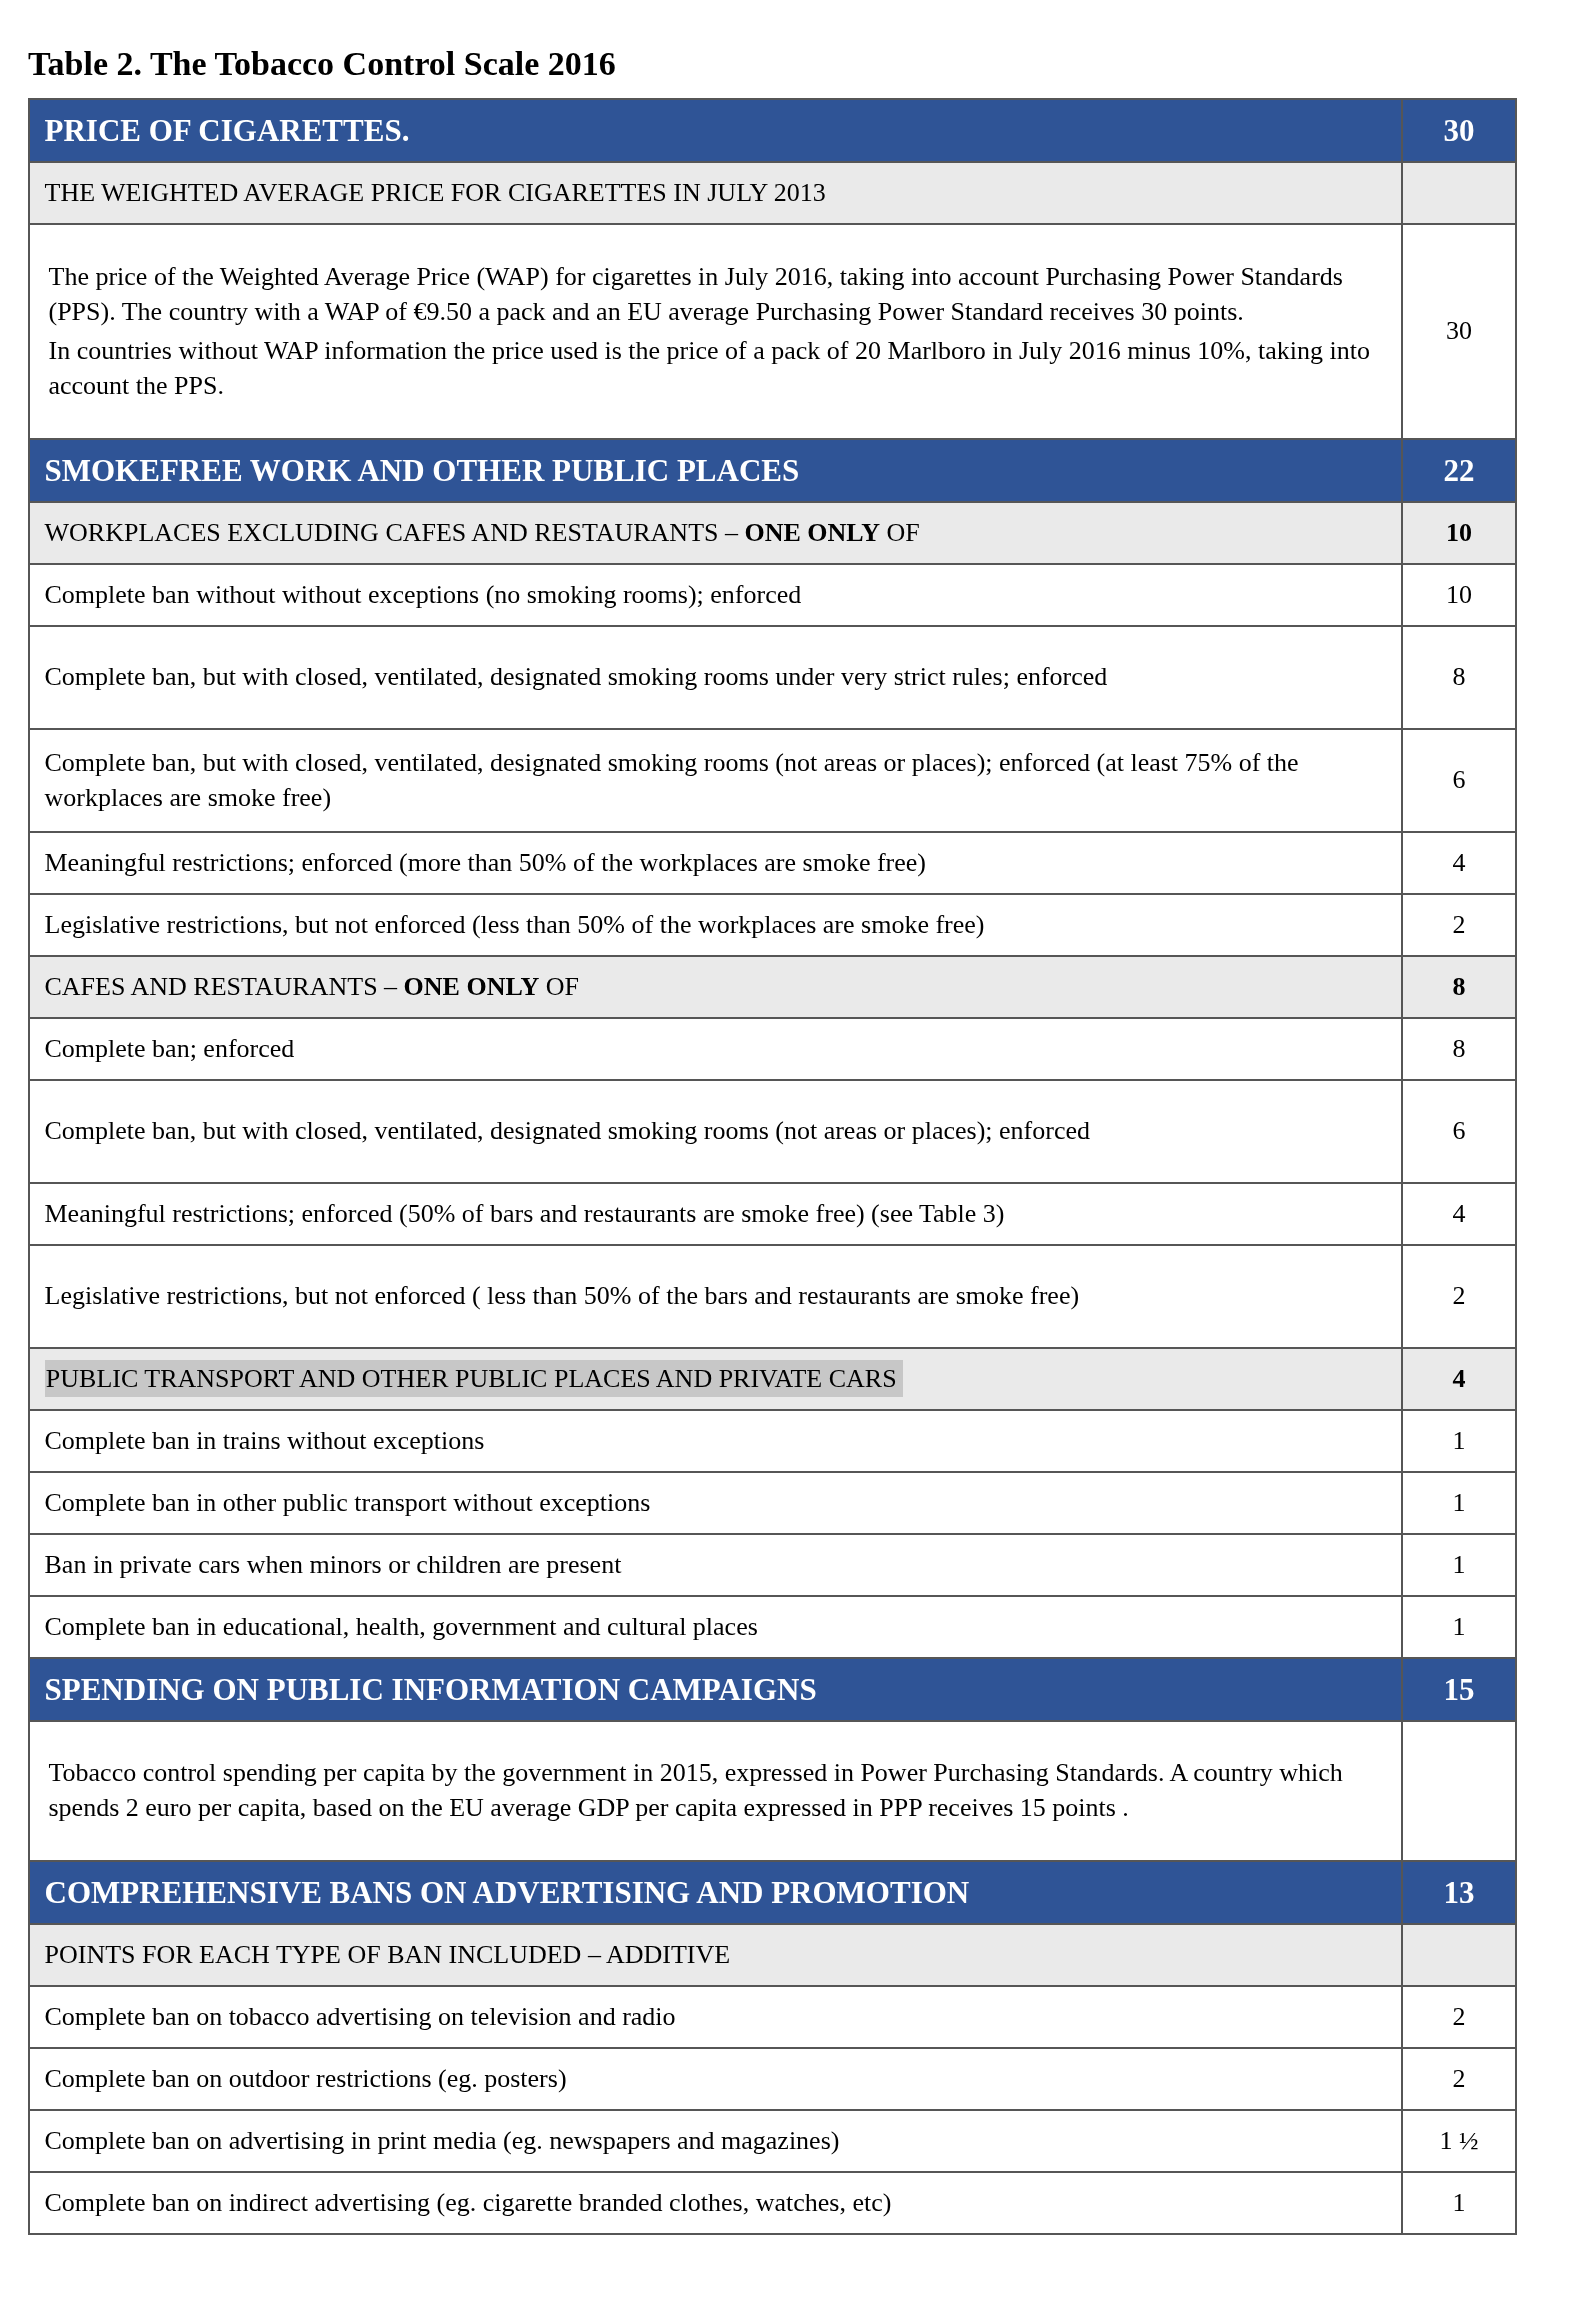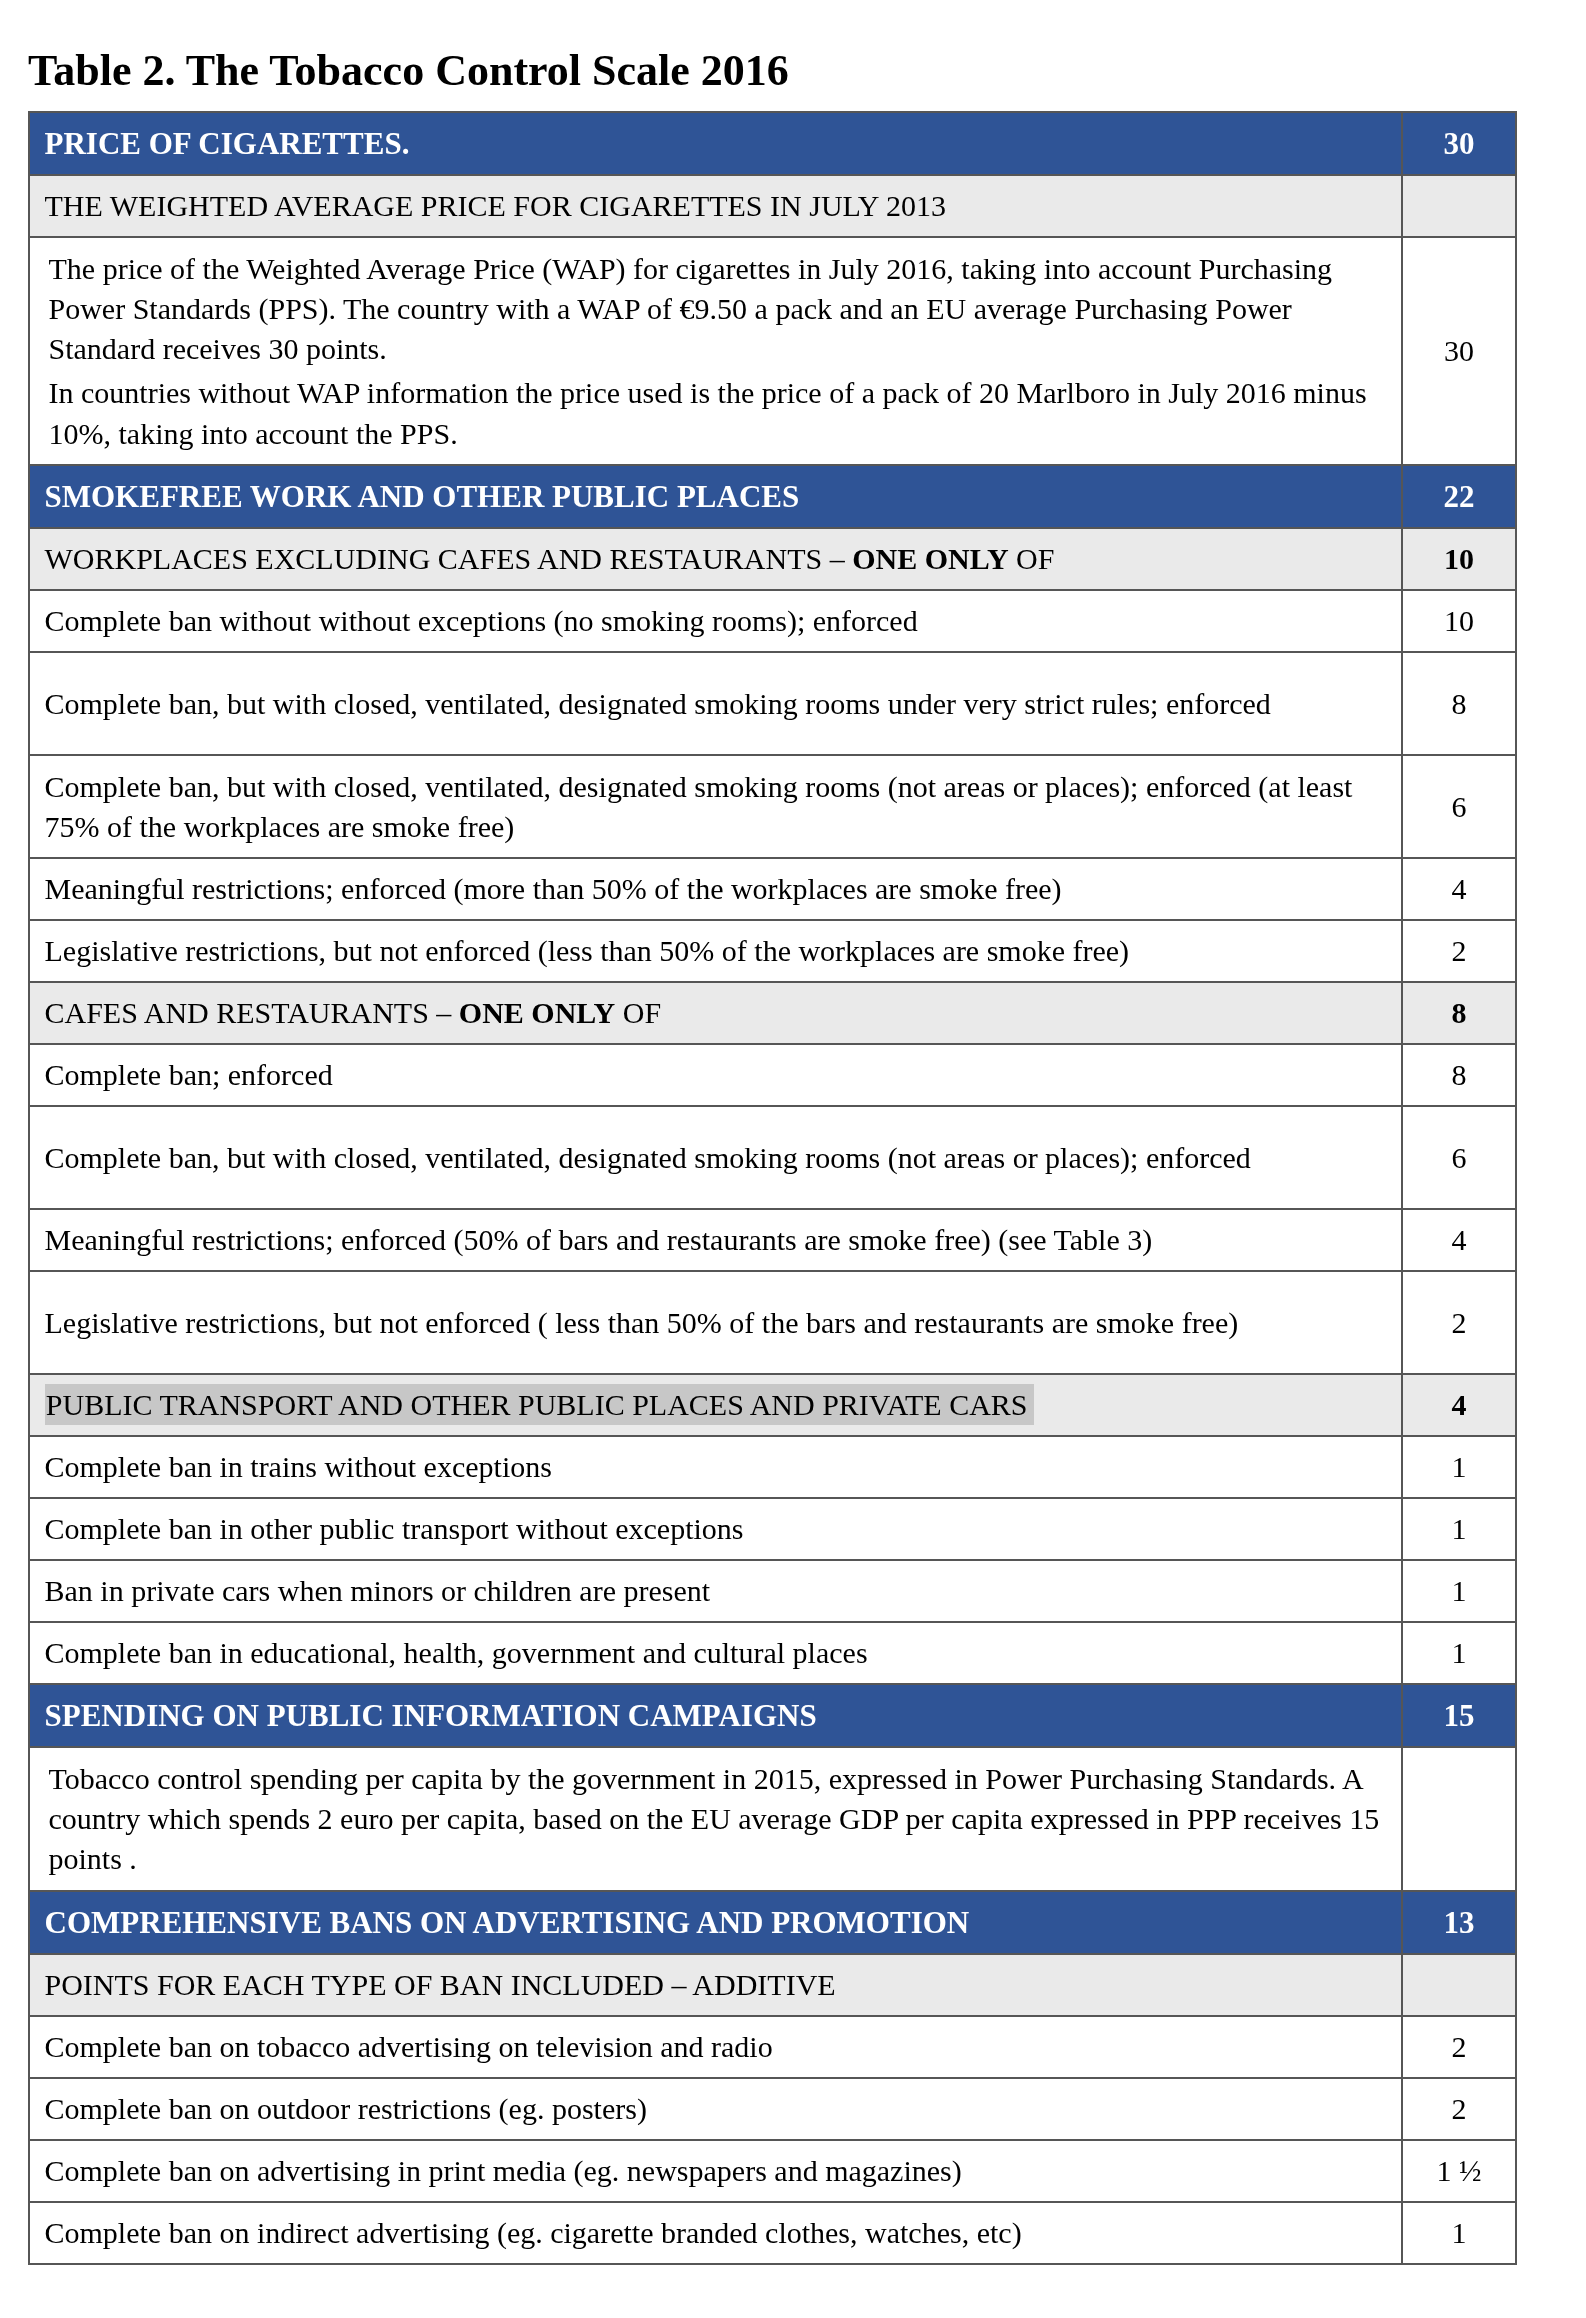--- a/index.html
+++ b/index.html
@@ -7,37 +7,37 @@
     width: 1586px;
     height: 2319px;
     box-sizing: border-box;
     background: #ffffff;
     padding: 42px 69px 0 28px;
     font-family: "Liberation Serif", "DejaVu Serif", serif;
     color: #000000;
     -webkit-font-smoothing: antialiased;
   }
   .doc-title {
-    font-size: 44px;
+    font-size: 34px;
     font-weight: bold;
     line-height: 1.3;
     margin: 0 0 12px 0;
     letter-spacing: 0px;
   }
   table.tcs {
     width: 100%;
     border-collapse: collapse;
     table-layout: fixed;
     border: 2.6px solid #4f4f4f;
   }
   col.c-main { width: auto; }
   col.c-val  { width: 114px; }
   td {
     border: 2px solid #565656;
-    font-size: 30px;
+    font-size: 26px;
     line-height: 1.34;
     vertical-align: middle;
     padding: 6.6px 14.5px;
     overflow: hidden;
   }
   td.val {
     text-align: center;
     padding: 3px 4px;
   }
   

